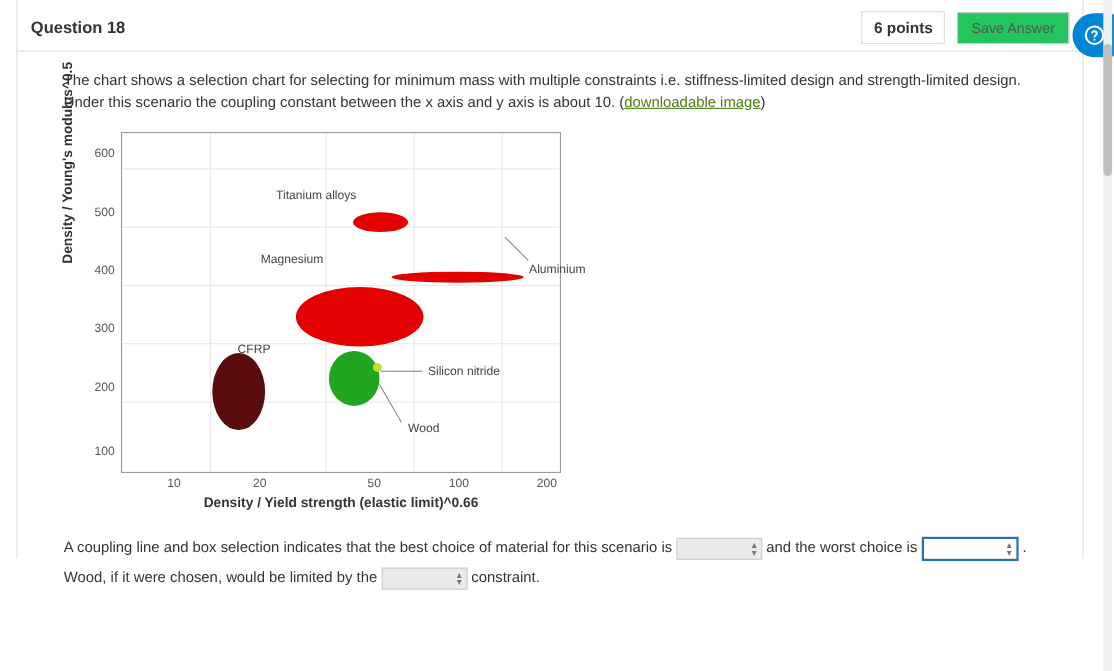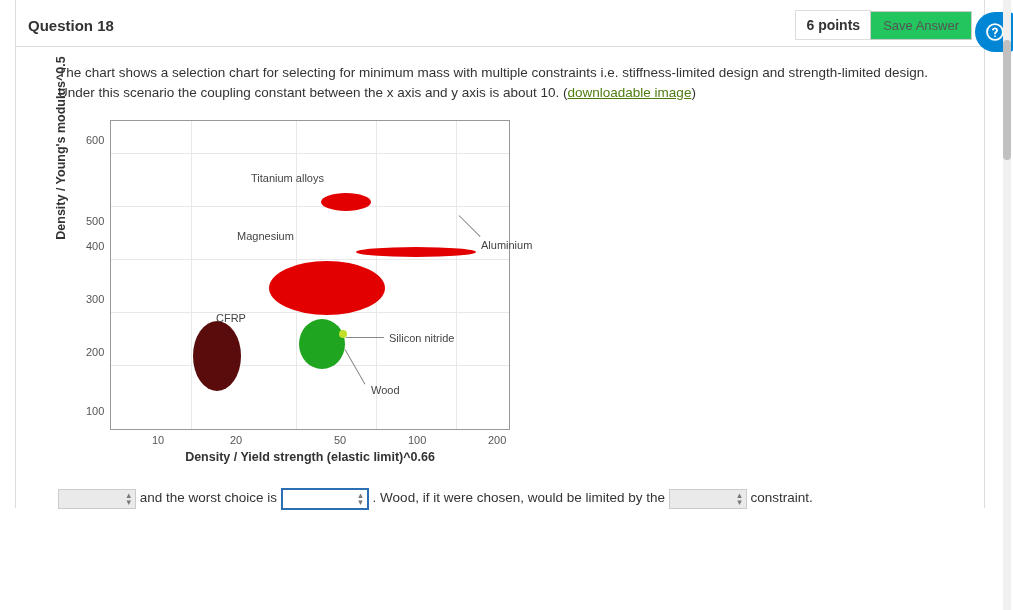--- a/index.html
+++ b/index.html
@@ -3,21 +3,21 @@
   <meta charset="utf-8">
   <style>
     * { margin:0; padding:0; box-sizing:border-box; }
     body { font-family: Arial, Helvetica, sans-serif; font-size:14px; color:#333; background:#fff; }
     .page { width:1013px; height:610px; position:relative; }
     .scroll-track { position:absolute; right:2px; top:0; width:8px; height:610px; background:#f0f0f0; }
     .scroll-thumb { position:absolute; right:2px; top:40px; width:8px; height:120px; background:#c0c0c0; border-radius:4px; }
     .content { position:absolute; left:15px; top:0; width:970px; height:508px; border-left:1px solid #ddd; border-right:1px solid #ddd; padding:0 0 0 0; }
     .q-header { display:flex; justify-content:space-between; align-items:center; padding:10px 12px 6px 12px; border-bottom:1px solid #ddd; }
     .q-title { font-weight:bold; font-size:15px; }
-    .q-right { display:flex; align-items:center; gap:0; }
+    .q-right { display:flex; align-items:center; gap:12px; }
     .q-points { font-weight:bold; font-size:14px; border:1px solid #ddd; padding:6px 10px; }
     .save-btn { font-size:13px; color:#555; background:#22c55e; border:1px solid #ccc; padding:6px 12px; cursor:pointer; margin-left:-1px; }
     .help-fab { position:absolute; right:-2px; top:12px; width:40px; height:40px; background:#0086d4; border-radius:50% 0 0 50%; border-top-right-radius:6px; border-bottom-right-radius:6px; display:flex; align-items:center; justify-content:center; color:#fff; }
     .help-fab svg { width:20px; height:20px; }
     .q-body { padding:16px 30px 16px 42px; font-size:13.5px; color:#333; line-height:1.45; }
     .intro { margin-bottom:6px; }
     .dl-link { color:#4d7c0f; text-decoration:underline; cursor:pointer; }
     .chart-box { width:440px; height:350px; margin:6px 0 20px 16px; position:relative; }
     .chart-border { position:absolute; left:36px; top:12px; width:400px; height:310px; border:1px solid #999; background:#fff; }
     .grid-v, .grid-h { position:absolute; background:#e8e8e8; }
@@ -78,37 +78,38 @@
 
           <div class="lab" style="left:140px;top:50px;">Titanium alloys</div>
           <div class="lab" style="left:370px;top:80px;margin-top:37px;">Aluminium</div>
           <div class="lab" style="left:126px;top:108px;">Magnesium</div>
           <div class="lab" style="left:68px;top:190px;margin-left:37px;">CFRP</div>
           <div class="lab" style="left:278px;top:210px;">Silicon nitride</div>
           <div class="lab" style="left:260px;top:262px;">Wood</div>
         </div>
 
         <div class="ytick" style="left:12px;top:25px;">600</div>
-        <div class="ytick" style="left:12px;top:78px;margin-top:28px;">500</div>
+        <div class="ytick" style="left:12px;top:78px;">500</div>
         <div class="ytick" style="left:12px;top:131px;">400</div>
         <div class="ytick" style="left:12px;top:184px;">300</div>
         <div class="ytick" style="left:12px;top:237px;">200</div>
         <div class="ytick" style="left:12px;top:296px;">100</div>
 
         <div class="xtick" style="left:78px;top:325px;">10</div>
         <div class="xtick" style="left:156px;top:325px;">20</div>
         <div class="xtick" style="left:260px;top:325px;">50</div>
         <div class="xtick" style="left:334px;top:325px;">100</div>
         <div class="xtick" style="left:414px;top:325px;">200</div>
 
         <div class="xlabel">Density / Yield strength (elastic limit)^0.66</div>
       </div>
 
 
       <div class="fill">
+        <span>A coupling line and box selection indicates that the best choice of material for this scenario is </span>
         <span class="dd"><span class="dd-arrows">▴<br>▾</span></span>
         <span> and the worst choice is </span>
         <span class="dd worst"><span class="dd-arrows">▴<br>▾</span></span>
         <span>. Wood, if it were chosen, would be limited by the </span>
         <span class="dd"><span class="dd-arrows">▴<br>▾</span></span>
         <span> constraint.</span>
       </div>
 
     </div>
   </div>

